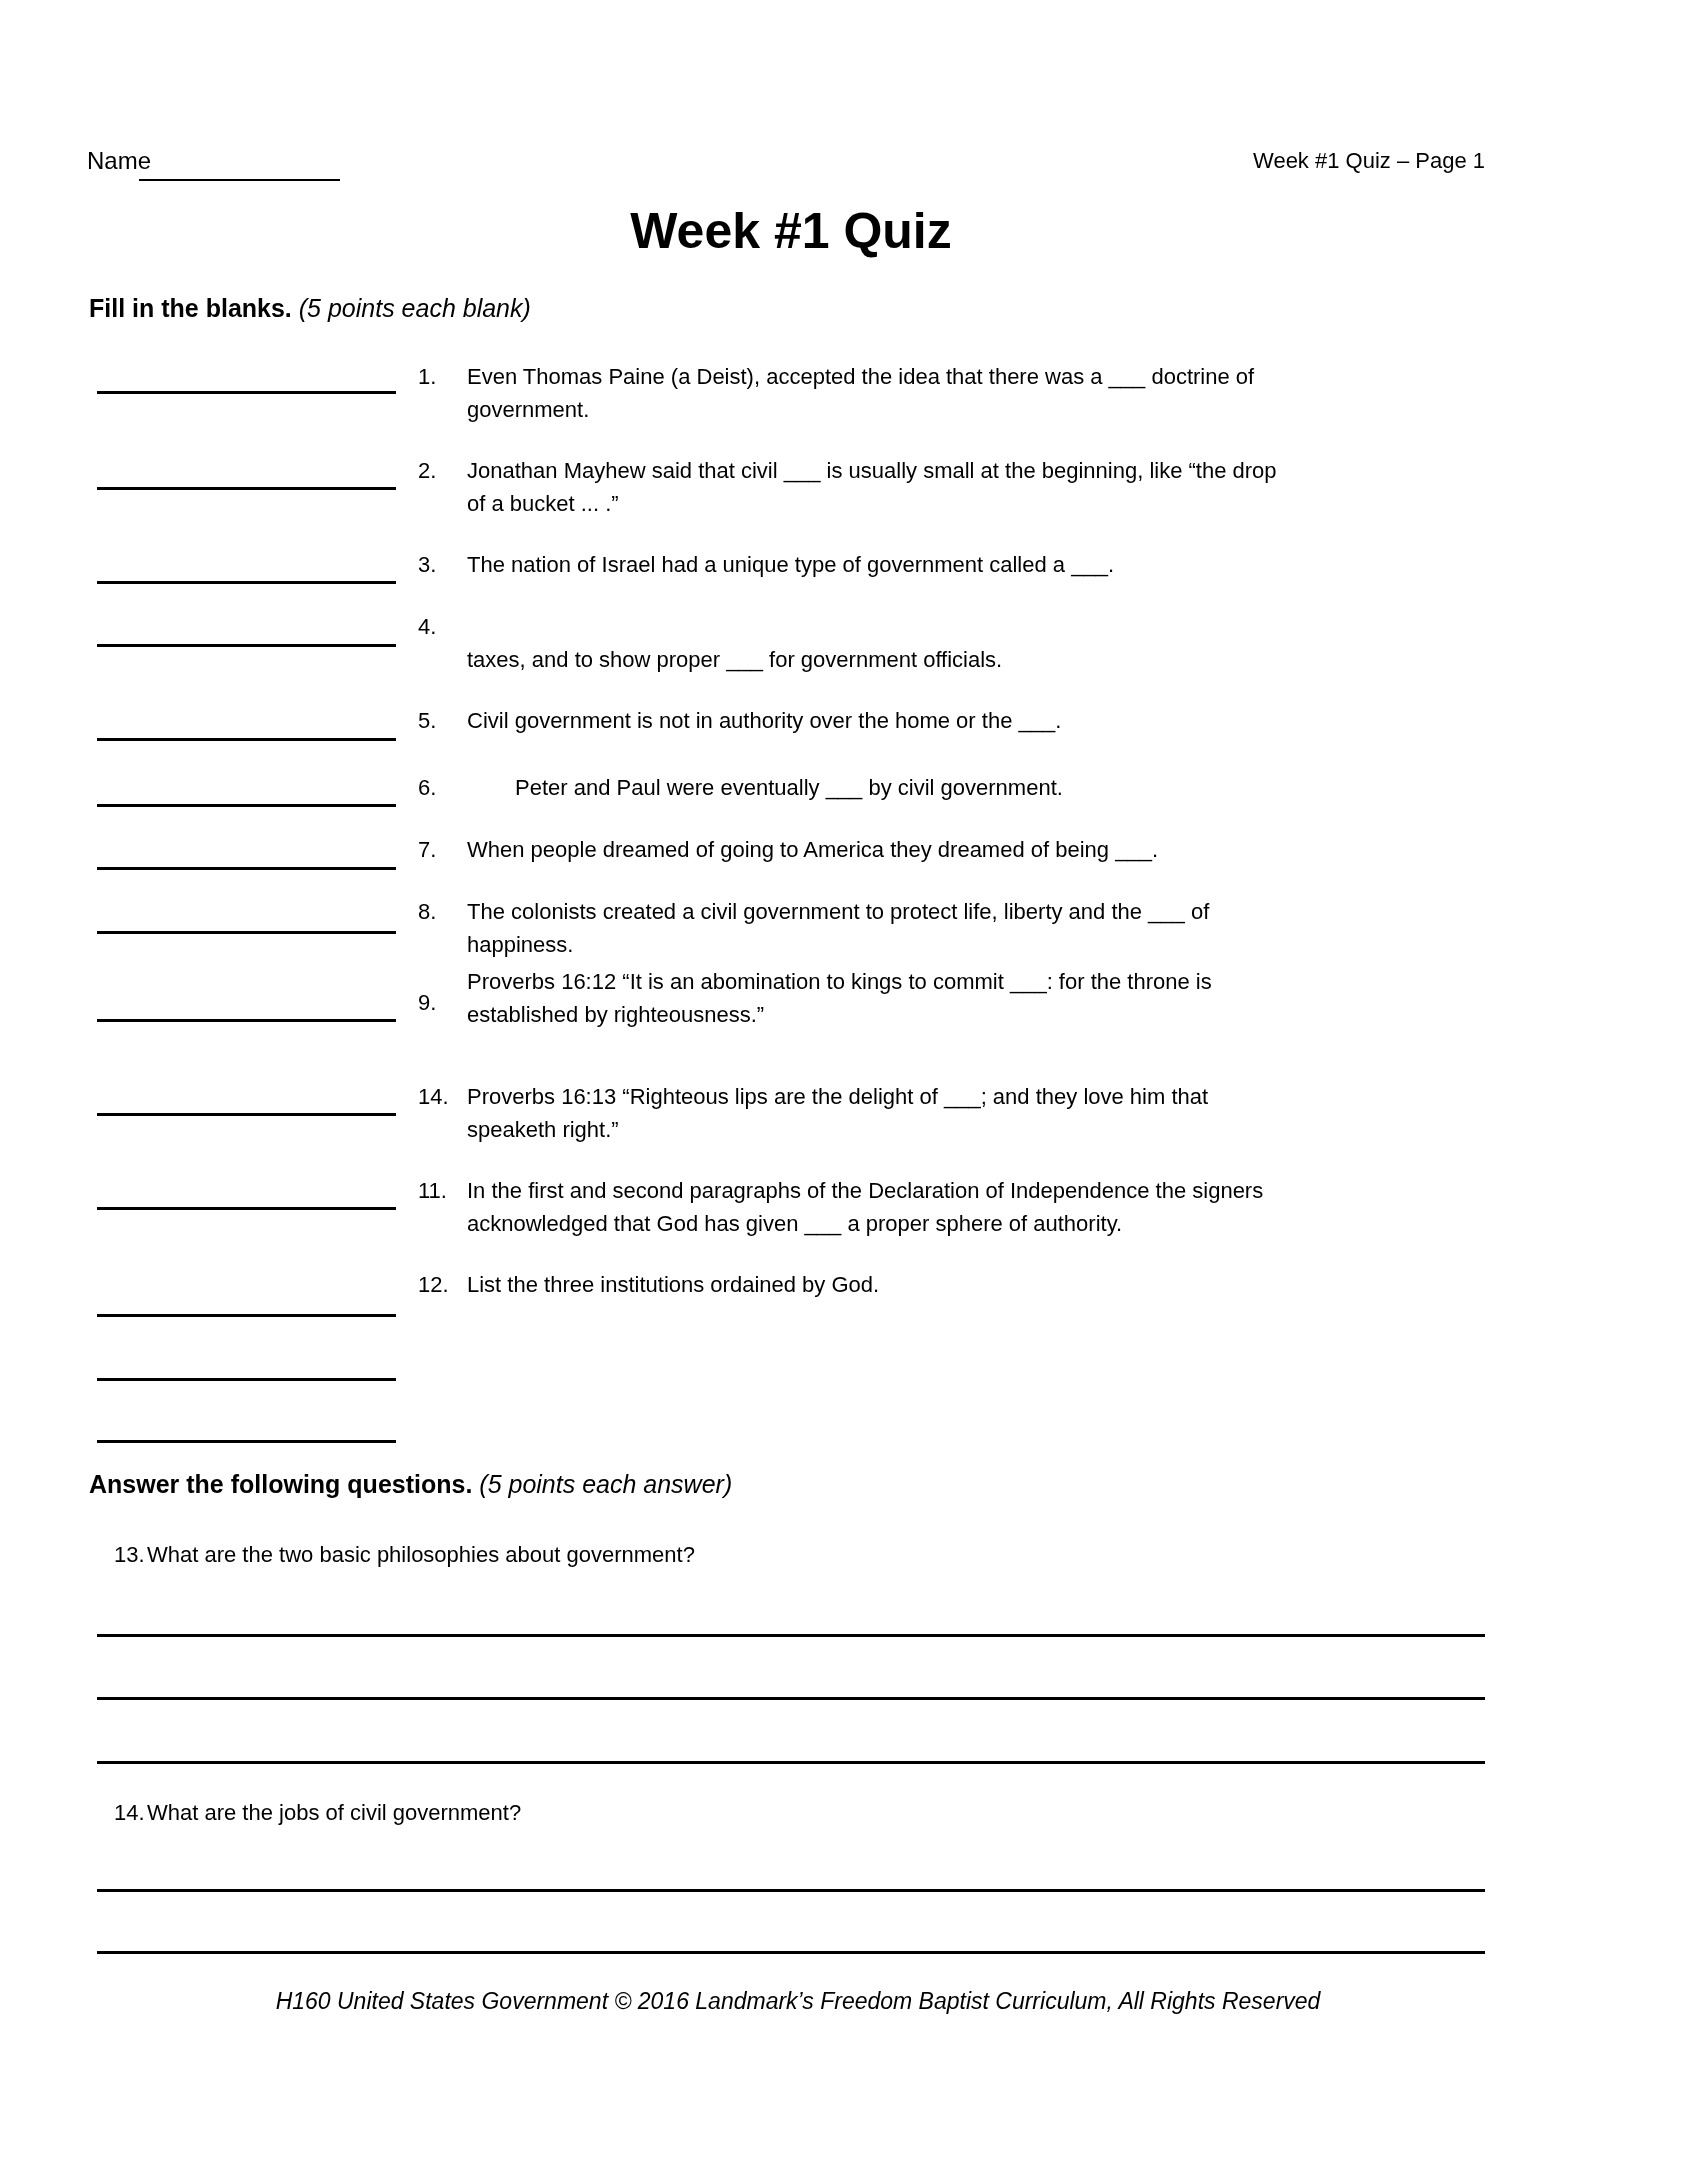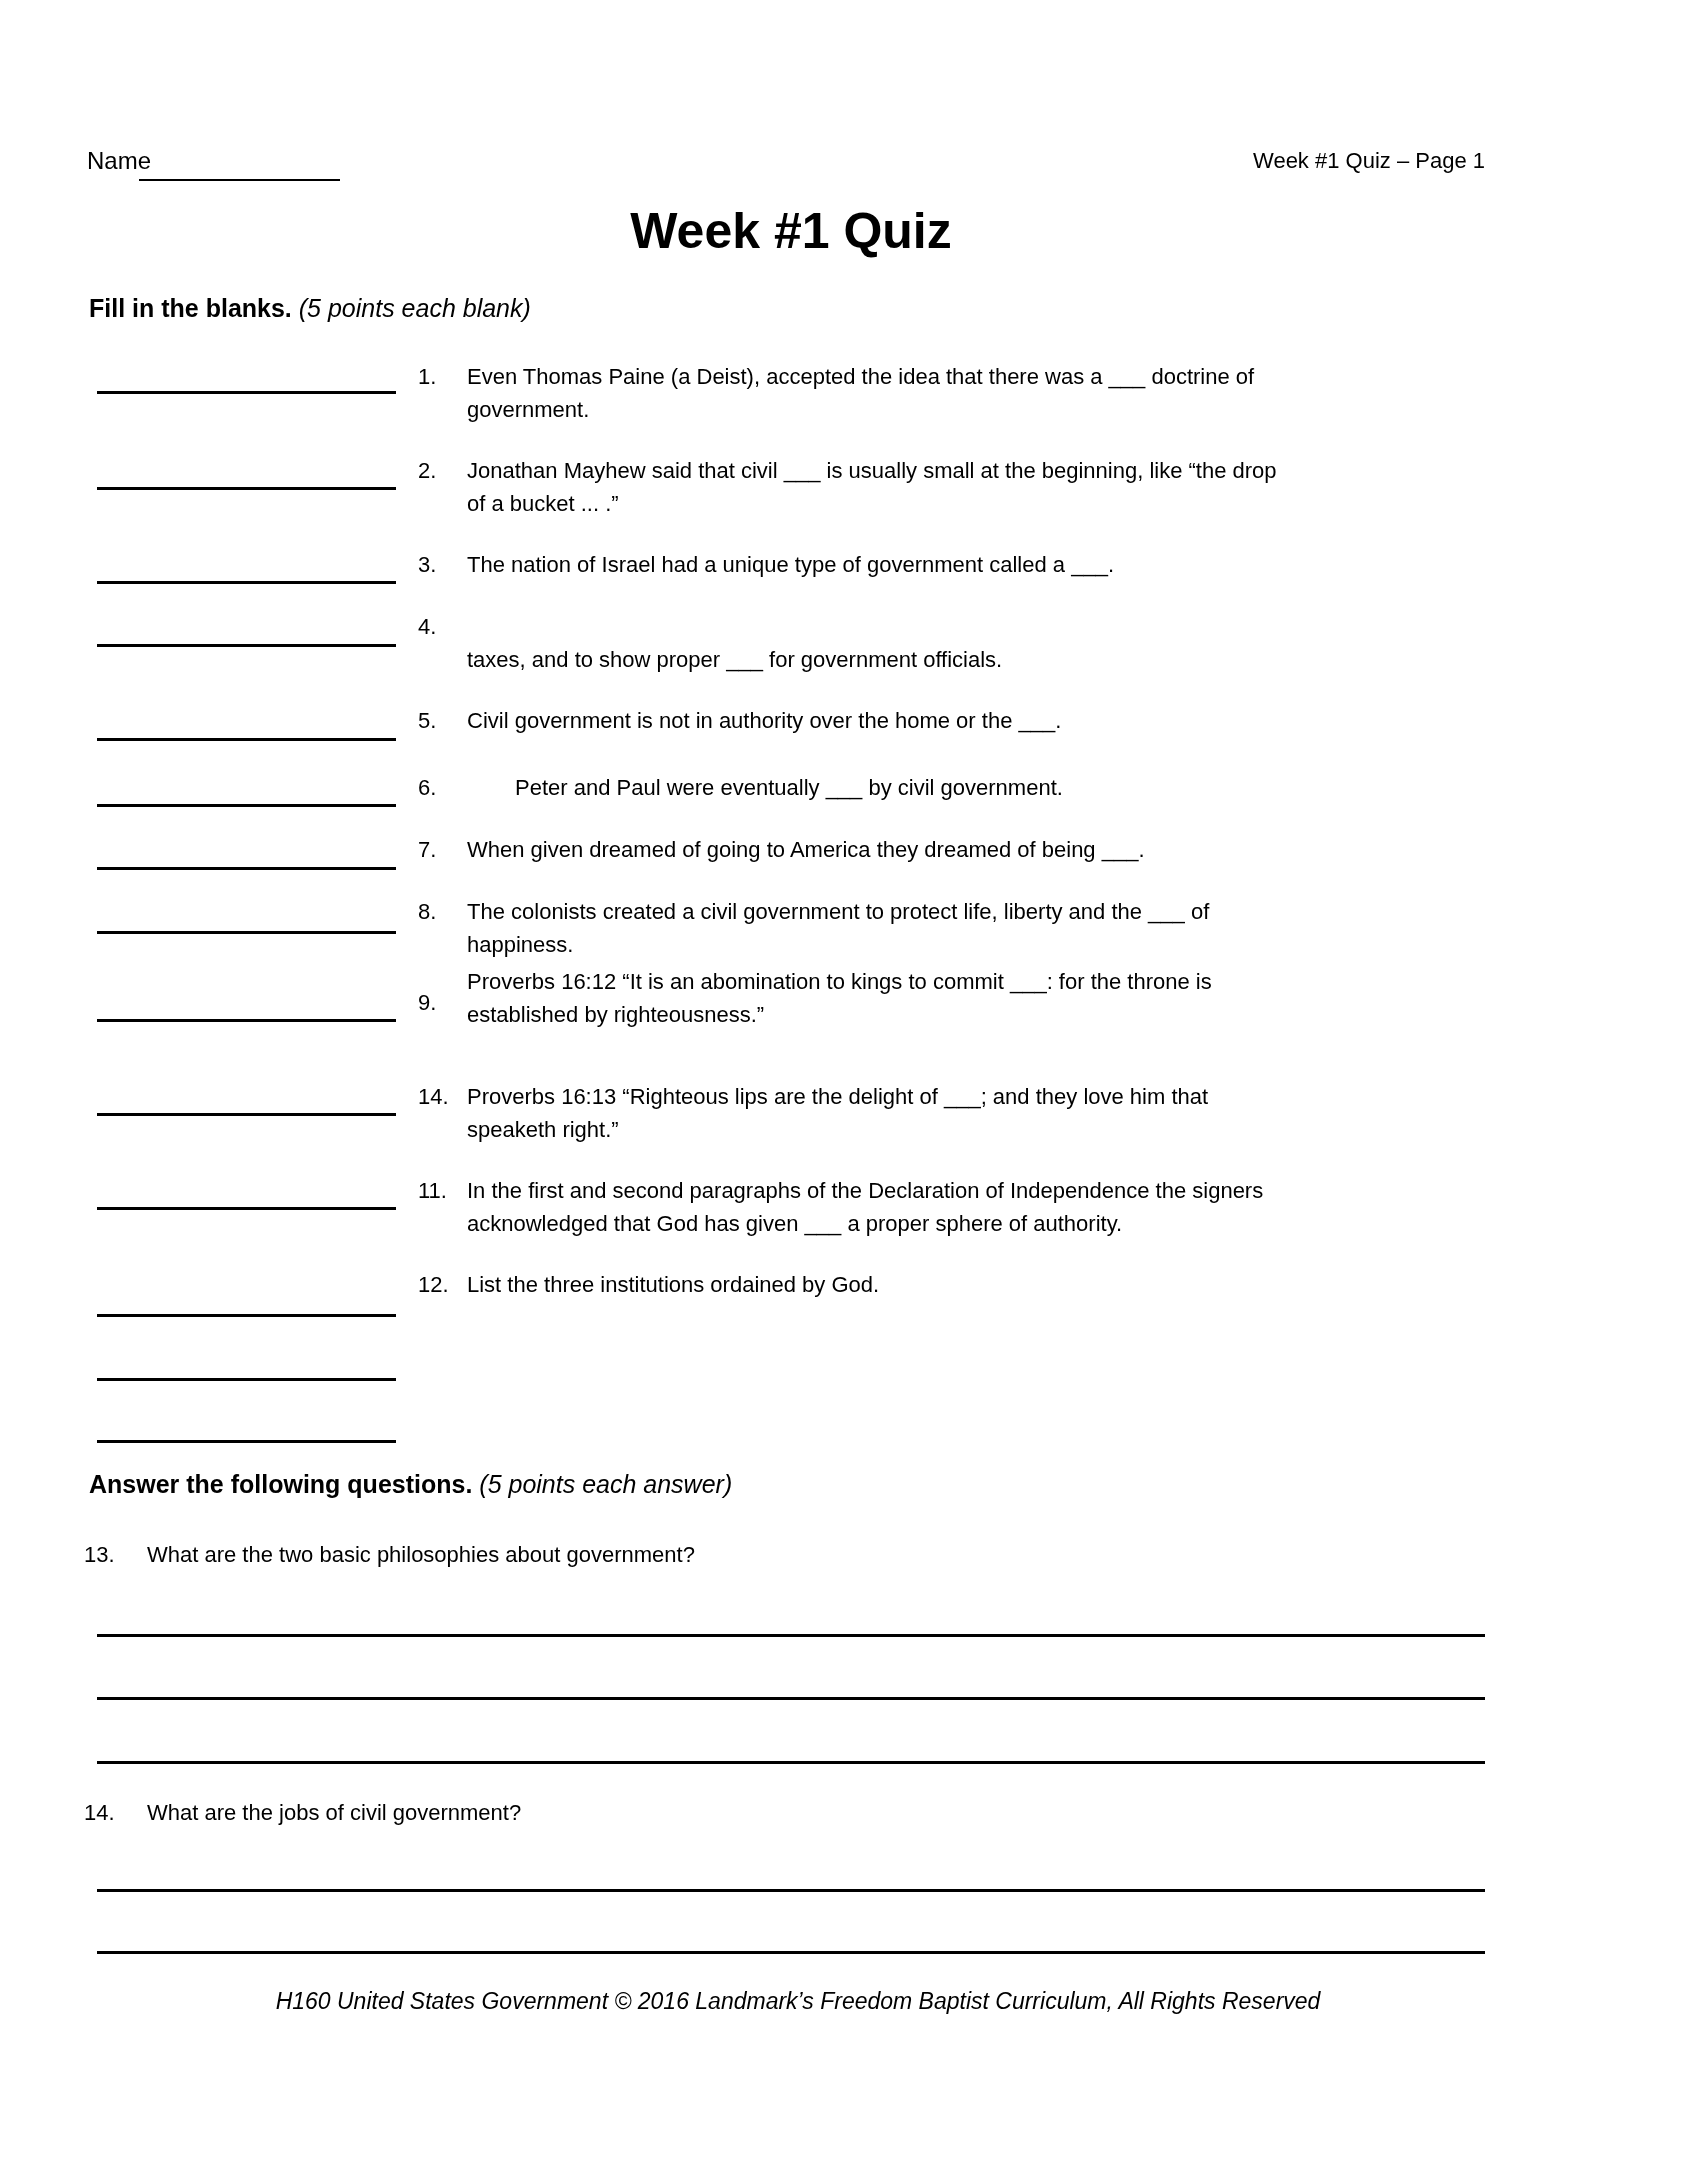--- a/index.html
+++ b/index.html
@@ -21,21 +21,21 @@
     text-align:center;margin:0;
   }
   .sec-head{left:89px;font-size:25px;line-height:30px;}
   .sec-head .h{font-weight:bold;}
   .sec-head .n{font-style:italic;}
   .sec1{top:293px;}
   .sec2{top:1469px;}
   .q-blank{left:97px;width:299px;border-top:3px solid #000;height:0;}
   .q-num{left:418px;width:46px;font-size:22px;line-height:33px;}
   .q-text{left:467px;width:1020px;font-size:22px;line-height:33px;}
-  .oq-num{left:84px;width:44px;font-size:22px;line-height:33px;}
+  .oq-num{left:114px;width:44px;font-size:22px;line-height:33px;}
   .oq-text{left:147px;width:1339px;font-size:22px;line-height:33px;}
   .ans-line{left:97px;width:1388px;border-top:3px solid #000;height:0;}
   .footer{
     top:1986px;left:104px;width:1388px;
     font-size:23px;line-height:30px;font-style:italic;text-align:center;
   }
 </style>
 </head>
 <body>
 
@@ -64,21 +64,21 @@
       <div class="abs q-num" style="top: 610px;">4.</div>
       <div class="abs q-text" style="top: 610px;"><br><span>taxes, and to show proper ___ for government officials.</span></div>
       <div class="abs q-blank" style="top: 738px;"></div>
       <div class="abs q-num" style="top: 704px;">5.</div>
       <div class="abs q-text" style="top: 704px;"><span>Civil government is not in authority over the home or the ___.</span></div>
       <div class="abs q-blank" style="top: 804px;"></div>
       <div class="abs q-num" style="top: 771px;">6.</div>
       <div class="abs q-text" style="top: 771px; margin-left: 48px;"><span>Peter and Paul were eventually ___ by civil government.</span></div>
       <div class="abs q-blank" style="top: 867px;"></div>
       <div class="abs q-num" style="top: 833px;">7.</div>
-      <div class="abs q-text" style="top: 833px;"><span>When given dreamed of going to America they dreamed of being ___.</span></div>
+      <div class="abs q-text" style="top: 833px;"><span>When people dreamed of going to America they dreamed of being ___.</span></div>
       <div class="abs q-blank" style="top: 931px;"></div>
       <div class="abs q-num" style="top: 895px;">8.</div>
       <div class="abs q-text" style="top: 895px;"><span>The colonists created a civil government to protect life, liberty and the ___ of</span><br><span>happiness.</span></div>
       <div class="abs q-blank" style="top: 1019px;"></div>
       <div class="abs q-num" style="top: 986px;">9.</div>
       <div class="abs q-text" style="top: 965px;"><span>Proverbs 16:12 “It is an abomination to kings to commit ___: for the throne is</span><br><span>established by righteousness.”</span></div>
       <div class="abs q-blank" style="top: 1113px;"></div>
       <div class="abs q-num" style="top: 1080px;">14.</div>
       <div class="abs q-text" style="top: 1080px;"><span>Proverbs 16:13 “Righteous lips are the delight of ___; and they love him that</span><br><span>speaketh right.”</span></div>
       <div class="abs q-blank" style="top: 1207px;"></div>

